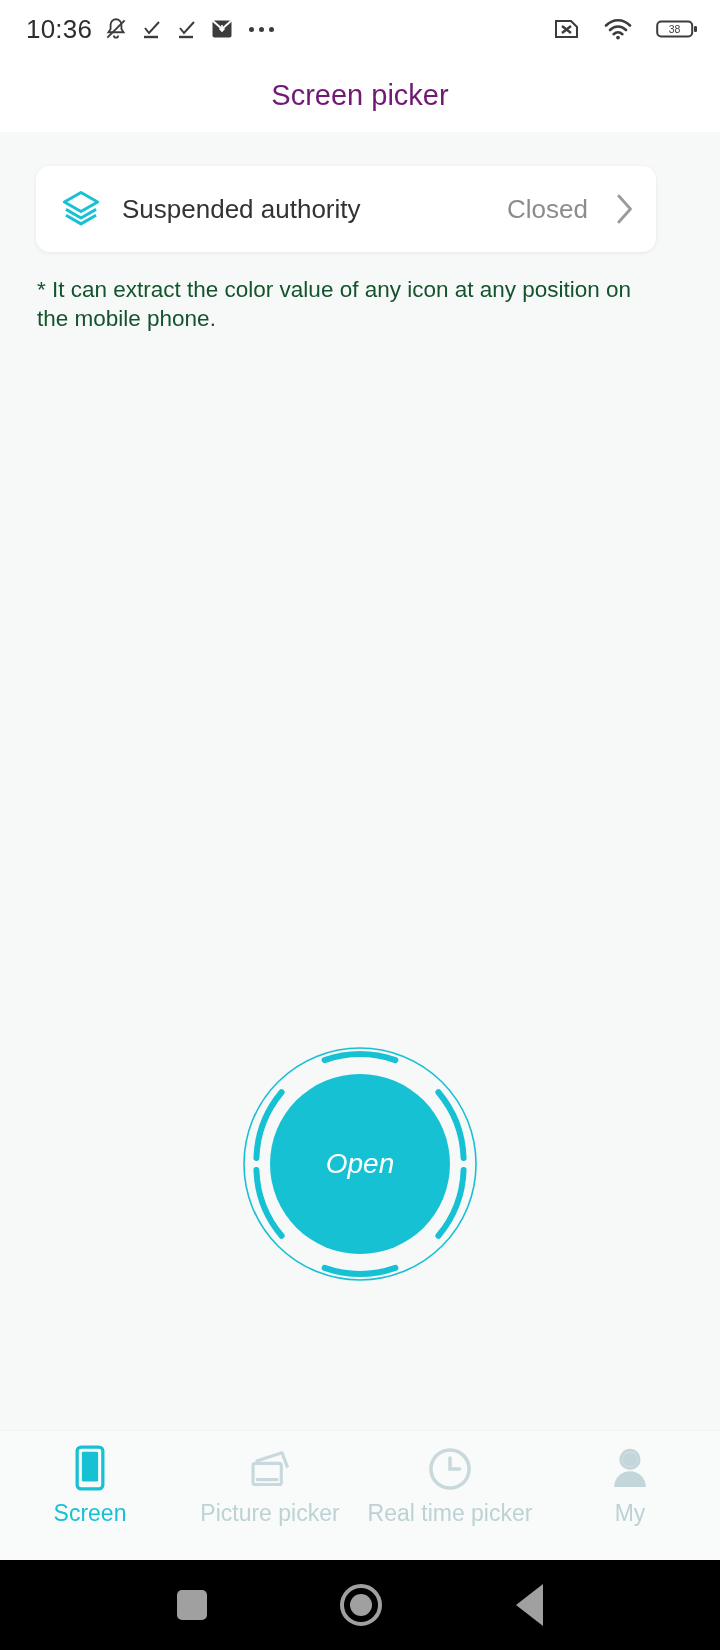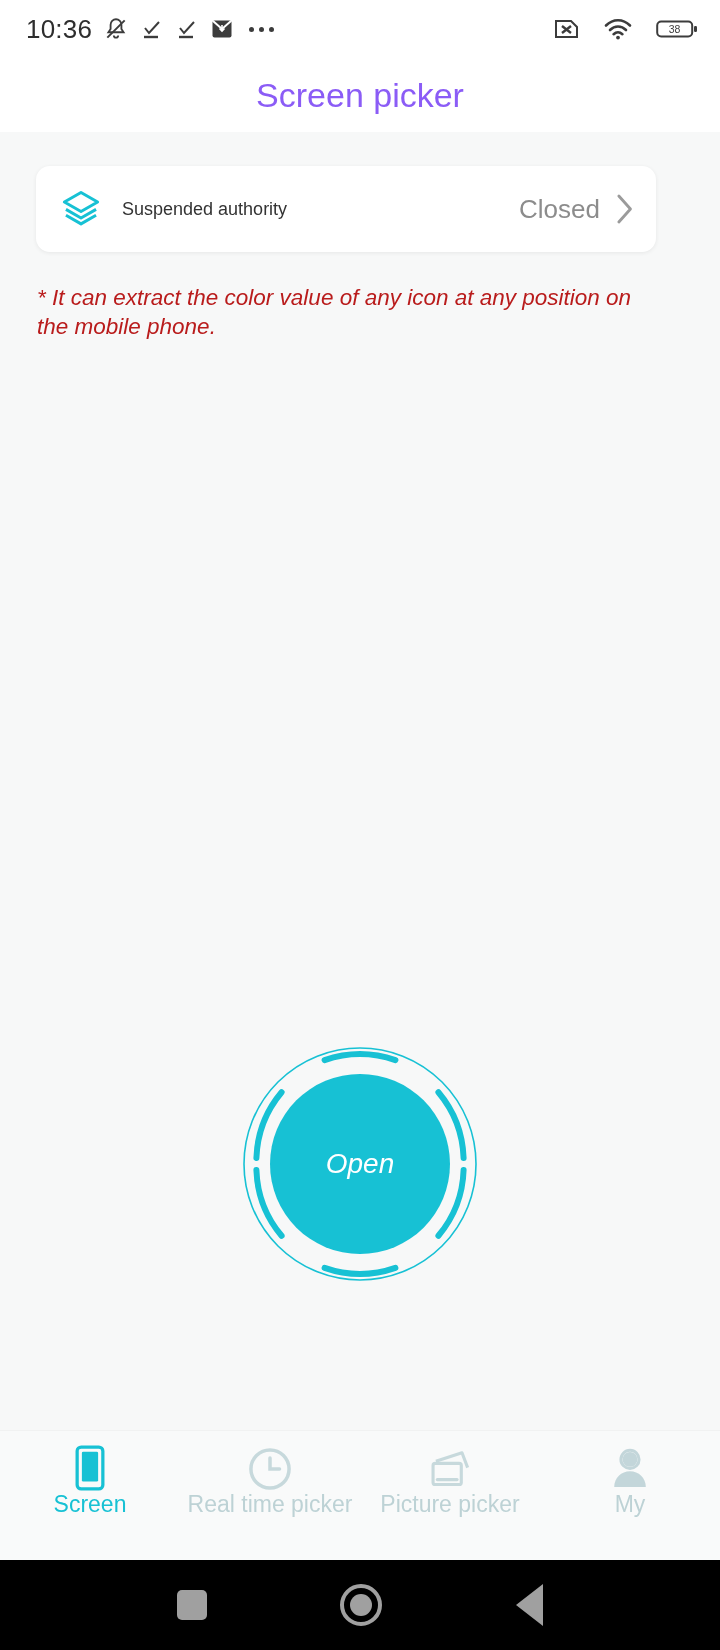--- a/index.html
+++ b/index.html
@@ -23,39 +23,39 @@
   .sb-right { display:flex; align-items:center; gap:24px; }
   .sb-ico { display:block; }
   .dots { display:flex; gap:5px; align-items:center; margin-left:4px; }
   .dots i { width:5px; height:5px; border-radius:50%; background:#3c3c3c; display:block; }
 
   
   .titlebar {
     height:74px; flex:0 0 74px; background:#ffffff;
     display:flex; align-items:center; justify-content:center;
   }
-  .title { font-size:34px; color:#8b5cf6; font-weight:400; }
+  .title { font-size:29px; color:#701a75; font-weight:400; }
 
   
   .content { flex:1 1 auto; position:relative; background:#f7f8f8; }
 
   .card {
     position:absolute; left:36px; top:34px; width:620px; height:86px;
     background:#ffffff; border-radius:14px;
     box-shadow:0 1px 4px rgba(0,0,0,.07);
     display:flex; align-items:center; padding:0 22px 0 24px;
   }
   .card-icon { width:42px; height:42px; flex:0 0 42px; display:flex; align-items:center; justify-content:center; }
-  .card-label { font-size:18px; color:#333; margin-left:20px; flex:1 1 auto; }
-  .card-status { font-size:26px; color:#8c8c8c; margin-right:16px; }
+  .card-label { font-size:26px; color:#333; margin-left:20px; flex:1 1 auto; }
+  .card-status { font-size:26px; color:#8c8c8c; margin-right:28px; }
   .chev { width:18px; height:30px; flex:0 0 18px; }
 
   .hint {
-    position:absolute; left:37px; top:152px; width:600px;
-    font-size:22.5px; line-height:1.28; color:#b91c1c;font-style:italic;
+    position:absolute; left:37px; top:144px; width:600px;
+    font-size:22.5px; line-height:1.28; color:#14532d;
   }
 
   
   .openwrap {
     position:absolute; left:50%; top:914px; transform:translateX(-50%);
     width:236px; height:236px;
   }
   .openwrap svg { position:absolute; inset:0; }
   .open-core {
     position:absolute; left:28px; top:28px; width:180px; height:180px;
@@ -63,21 +63,21 @@
     display:flex; align-items:center; justify-content:center;
   }
   .open-core span { color:#ffffff; font-size:28px;font-style:italic; }
 
   
   .tabbar {
     flex:0 0 130px; height:130px; background:#f9fafa;
     display:flex; align-items:flex-start; padding-top:14px;
     border-top:1px solid #f1f2f2;
   }
-  .tab { flex:1 1 0; display:flex; flex-direction:column; align-items:center; }
+  .tab { flex:1 1 0; display:flex; flex-direction:column; align-items:center; gap:9px; }
   .tab-icon { height:46px; display:flex; align-items:flex-end; justify-content:center; }
   .tab-label { font-size:23px; color:#bdd2d5; }
   .tab.active .tab-label { color:#17c1d4; }
 
   
   .sysnav {
     flex:0 0 90px; height:90px; background:#000000;
     display:flex; align-items:center; justify-content:space-around;
     padding:0 110px;
   }
@@ -195,41 +195,41 @@
         <svg width="40" height="46" viewBox="0 0 28 34">
           <rect x="4.5" y="1.5" width="19" height="31" rx="3" fill="none" stroke="#17c1d4" stroke-width="2.4"></rect>
           <rect x="8" y="5" width="12" height="22" rx="1" fill="#17c1d4"></rect>
         </svg>
       </span>
       <span class="tab-label">Screen</span>
     </div>
 
     <div class="tab">
       <span class="tab-icon">
-        <svg width="44" height="44" viewBox="0 0 30 30">
-          <circle cx="15" cy="15" r="13" fill="none" stroke="#c7d9dc" stroke-width="2.4"></circle>
-          <path d="M15 7.5V15h6.5" fill="none" stroke="#c7d9dc" stroke-width="2.4" stroke-linecap="round"></path>
-        </svg>
-      </span>
-      <span class="tab-label">Real time picker</span>
-    </div>
-
-    <div class="tab">
-      <span class="tab-icon">
         <svg width="48" height="44" viewBox="0 0 34 30">
           <path d="M7 9.5L25.5 3.5l4 10.5" fill="none" stroke="#c7d9dc" stroke-width="2.2" stroke-linejoin="round"></path>
           <rect x="5" y="11" width="20" height="15" rx="1.5" fill="none" stroke="#c7d9dc" stroke-width="2.2"></rect>
           <path d="M8 22.5h14" stroke="#c7d9dc" stroke-width="2.2" stroke-linecap="round"></path>
         </svg>
       </span>
       <span class="tab-label">Picture picker</span>
     </div>
 
     <div class="tab">
       <span class="tab-icon">
+        <svg width="44" height="44" viewBox="0 0 30 30">
+          <circle cx="15" cy="15" r="13" fill="none" stroke="#c7d9dc" stroke-width="2.4"></circle>
+          <path d="M15 7.5V15h6.5" fill="none" stroke="#c7d9dc" stroke-width="2.4" stroke-linecap="round"></path>
+        </svg>
+      </span>
+      <span class="tab-label">Real time picker</span>
+    </div>
+
+    <div class="tab">
+      <span class="tab-icon">
         <svg width="42" height="44" viewBox="0 0 30 32">
           <circle cx="15" cy="9" r="6.6" fill="none" stroke="#c3d6da" stroke-width="2.2"></circle>
           <path d="M3.5 29c0-6.6 5.2-11.4 11.5-11.4S26.5 22.4 26.5 29z" fill="#c3d6da"></path>
           <circle cx="15" cy="9" r="5.4" fill="#c3d6da"></circle>
         </svg>
       </span>
       <span class="tab-label">My</span>
     </div>
   </div>
 

